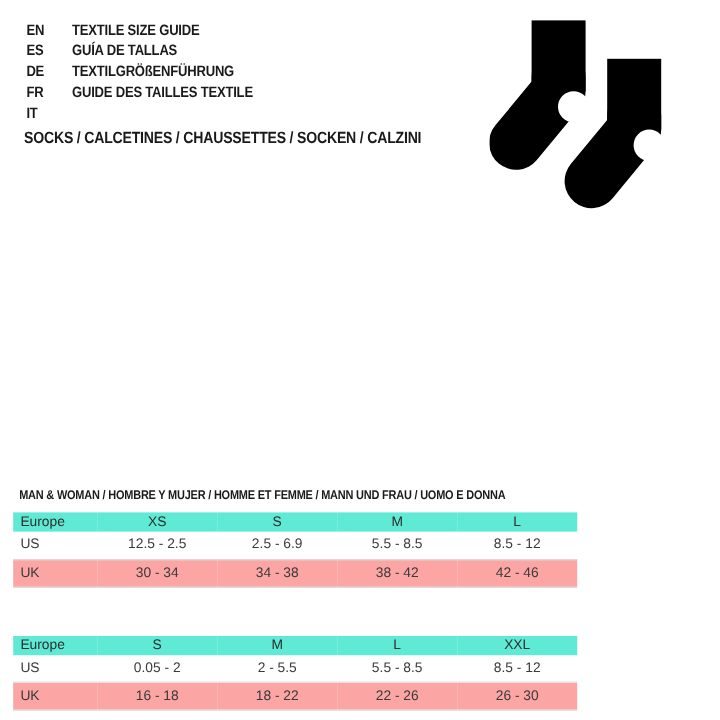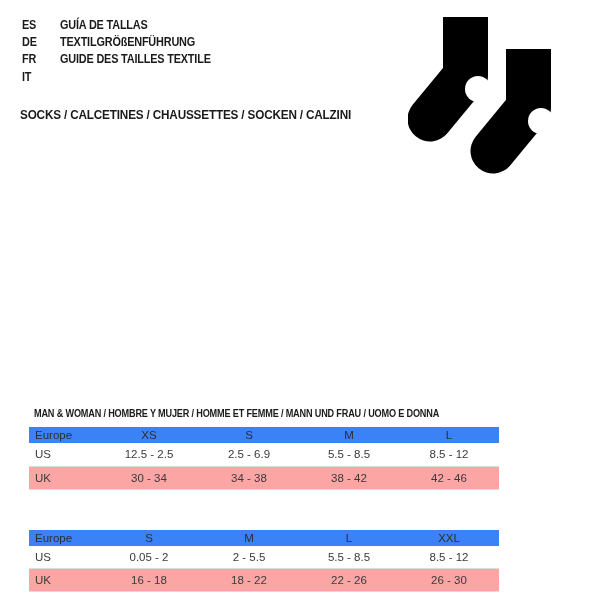--- a/index.html
+++ b/index.html
@@ -29,44 +29,48 @@
   
   .category-heading {
     position:absolute; top:107px; left:20px;
     font-weight:700; font-size:13.5px; line-height:16px;
   }
 
   
   .sock-icon { position:absolute; top:14px; left:408px; width:148px; height:162px; }
 
   
-  .tables-area { position:absolute; top:407px; left:29px; width:470px; }
+  .tables-area { position:absolute; top:407px; left:11px; width:470px; }
   .tbl-title { margin:0 0 0 5px; font-size:10.5px; font-weight:700; line-height:13px; }
   .size-table {
     margin-top:7px; width:470px;
     border-collapse:collapse; table-layout:fixed;
   }
   .size-table th {
-    background:#3b82f6; height:16px;
+    background:#5eead4; height:16px;
     font-weight:400; font-size:11.5px; color:#2e2e2e;
     text-align:center;
   }
   .size-table td {
     height:23px; font-size:11.5px; color:#3a3a3a;
     text-align:center; border-bottom:1px solid #dcdcdc;
   }
   .size-table th:first-child,
   .size-table td:first-child { text-align:left; padding-left:6px; }
   .size-table tr.alt td { background:#fca5a5; }
   .section-children { margin-top:40px; }
 </style>
 </head>
 <body>
 
 <div class="lang-block">
+  <div class="lang-row">
+    <span class="lang-code"><span class="cond">EN</span></span>
+    <span class="lang-label"><span class="cond">TEXTILE SIZE GUIDE</span></span>
+  </div>
   <div class="lang-row">
     <span class="lang-code"><span class="cond">ES</span></span>
     <span class="lang-label"><span class="cond">GUÍA DE TALLAS</span></span>
   </div>
   <div class="lang-row">
     <span class="lang-code"><span class="cond">DE</span></span>
     <span class="lang-label"><span class="cond">TEXTILGRÖßENFÜHRUNG</span></span>
   </div>
   <div class="lang-row">
     <span class="lang-code"><span class="cond">FR</span></span>

